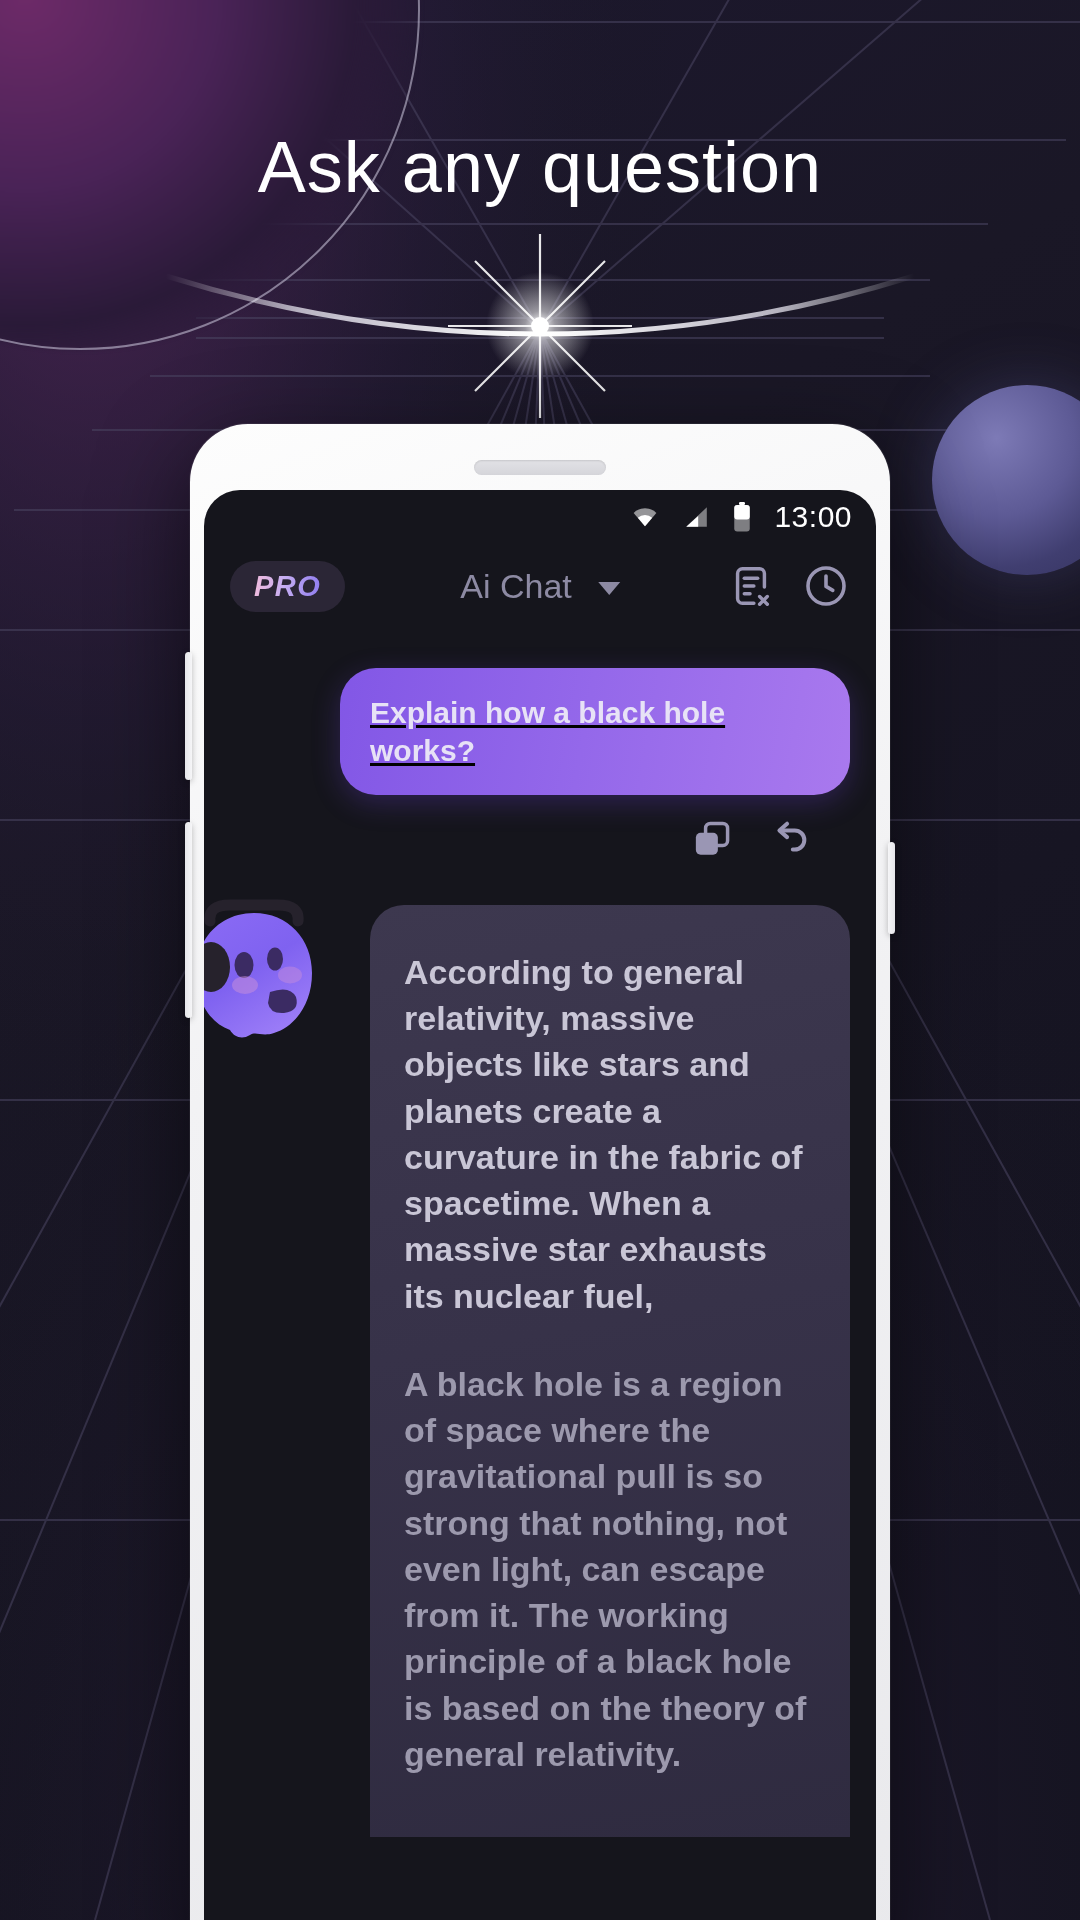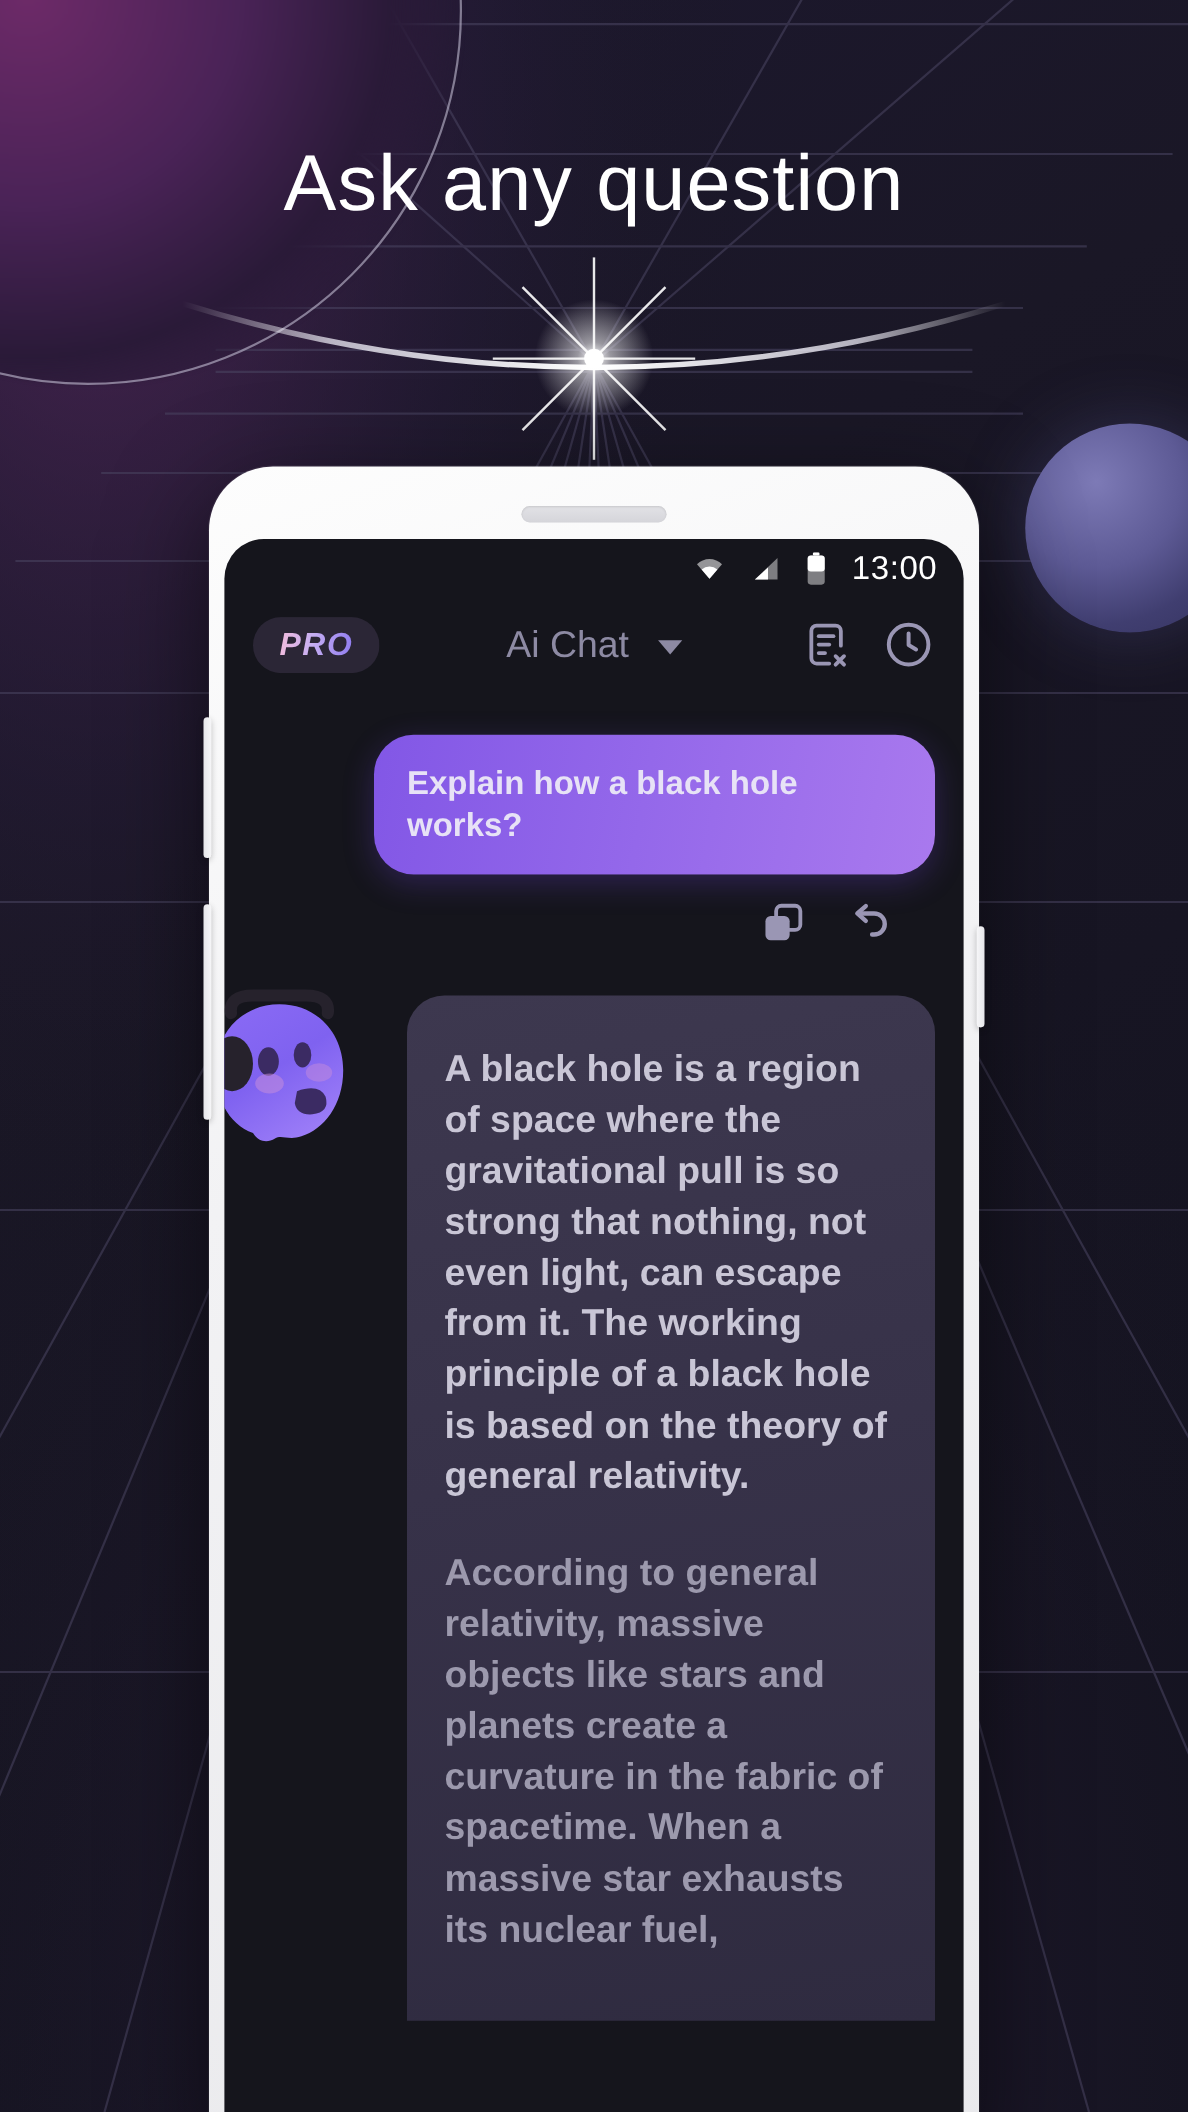--- a/index.html
+++ b/index.html
@@ -114,21 +114,21 @@
     color:#8d8aa3; font-size:34px; font-weight:400; white-space:nowrap;
   }
   .caret{
     width:0;height:0;border-left:11px solid transparent;border-right:11px solid transparent;
     border-top:13px solid #8d8aa3; margin-top:5px;
   }
   .header-actions{ margin-left:auto; display:flex; align-items:center; gap:28px; }
 
   
   .chat{ padding:40px 26px 0 26px; }
-  .row-user{ display:flex; justify-content:flex-end; }
+  .row-user{ display:flex; justify-content:flex-end;text-decoration:underline; }
   .bubble-user{
     max-width:510px;
     background:linear-gradient(100deg,#8257e6 0%,#9468ea 48%,#a979ee 100%);
     color:#e7e2f6; border-radius:36px;
     padding:26px 30px; font-size:30px; font-weight:700; line-height:1.25;
     box-shadow:0 8px 28px rgba(110,70,220,.28);
   }
   .row-actions{
     display:flex; justify-content:flex-end; gap:32px;
     padding:22px 38px 0 0;
@@ -331,21 +331,21 @@
             <ellipse cx="33" cy="70" rx="19" ry="25" fill="#26222c"></ellipse>
             <ellipse cx="119" cy="70" rx="16" ry="22" fill="#26222c" opacity=".0"></ellipse>
             <ellipse cx="66" cy="68" rx="9.5" ry="13" fill="#3b2b63"></ellipse>
             <ellipse cx="97" cy="62" rx="8" ry="11.5" fill="#3b2b63"></ellipse>
             <ellipse cx="67" cy="88" rx="13" ry="9" fill="#c98fd9" opacity=".5"></ellipse>
             <ellipse cx="112" cy="78" rx="12" ry="8.5" fill="#c98fd9" opacity=".45"></ellipse>
             <path d="M92 95 Q 112 88 118 100 Q 122 114 106 116 Q 92 117 90 106 Z" fill="#3b2b63"></path>
           </svg>
 
           <div class="bubble-ai">
+            <p>According to general relativity, massive objects like stars and planets create a curvature in the fabric of spacetime. When a massive star exhausts its nuclear fuel,</p>
             <p>A black hole is a region of space where the gravitational pull is so strong that nothing, not even light, can escape from it. The working principle of a black hole is based on the theory of general relativity.</p>
-            <p>According to general relativity, massive objects like stars and planets create a curvature in the fabric of spacetime. When a massive star exhausts its nuclear fuel,</p>
           </div>
         </div>
 
       </div>
     </div>
   </div>
 </div>
 
 </body></html>

